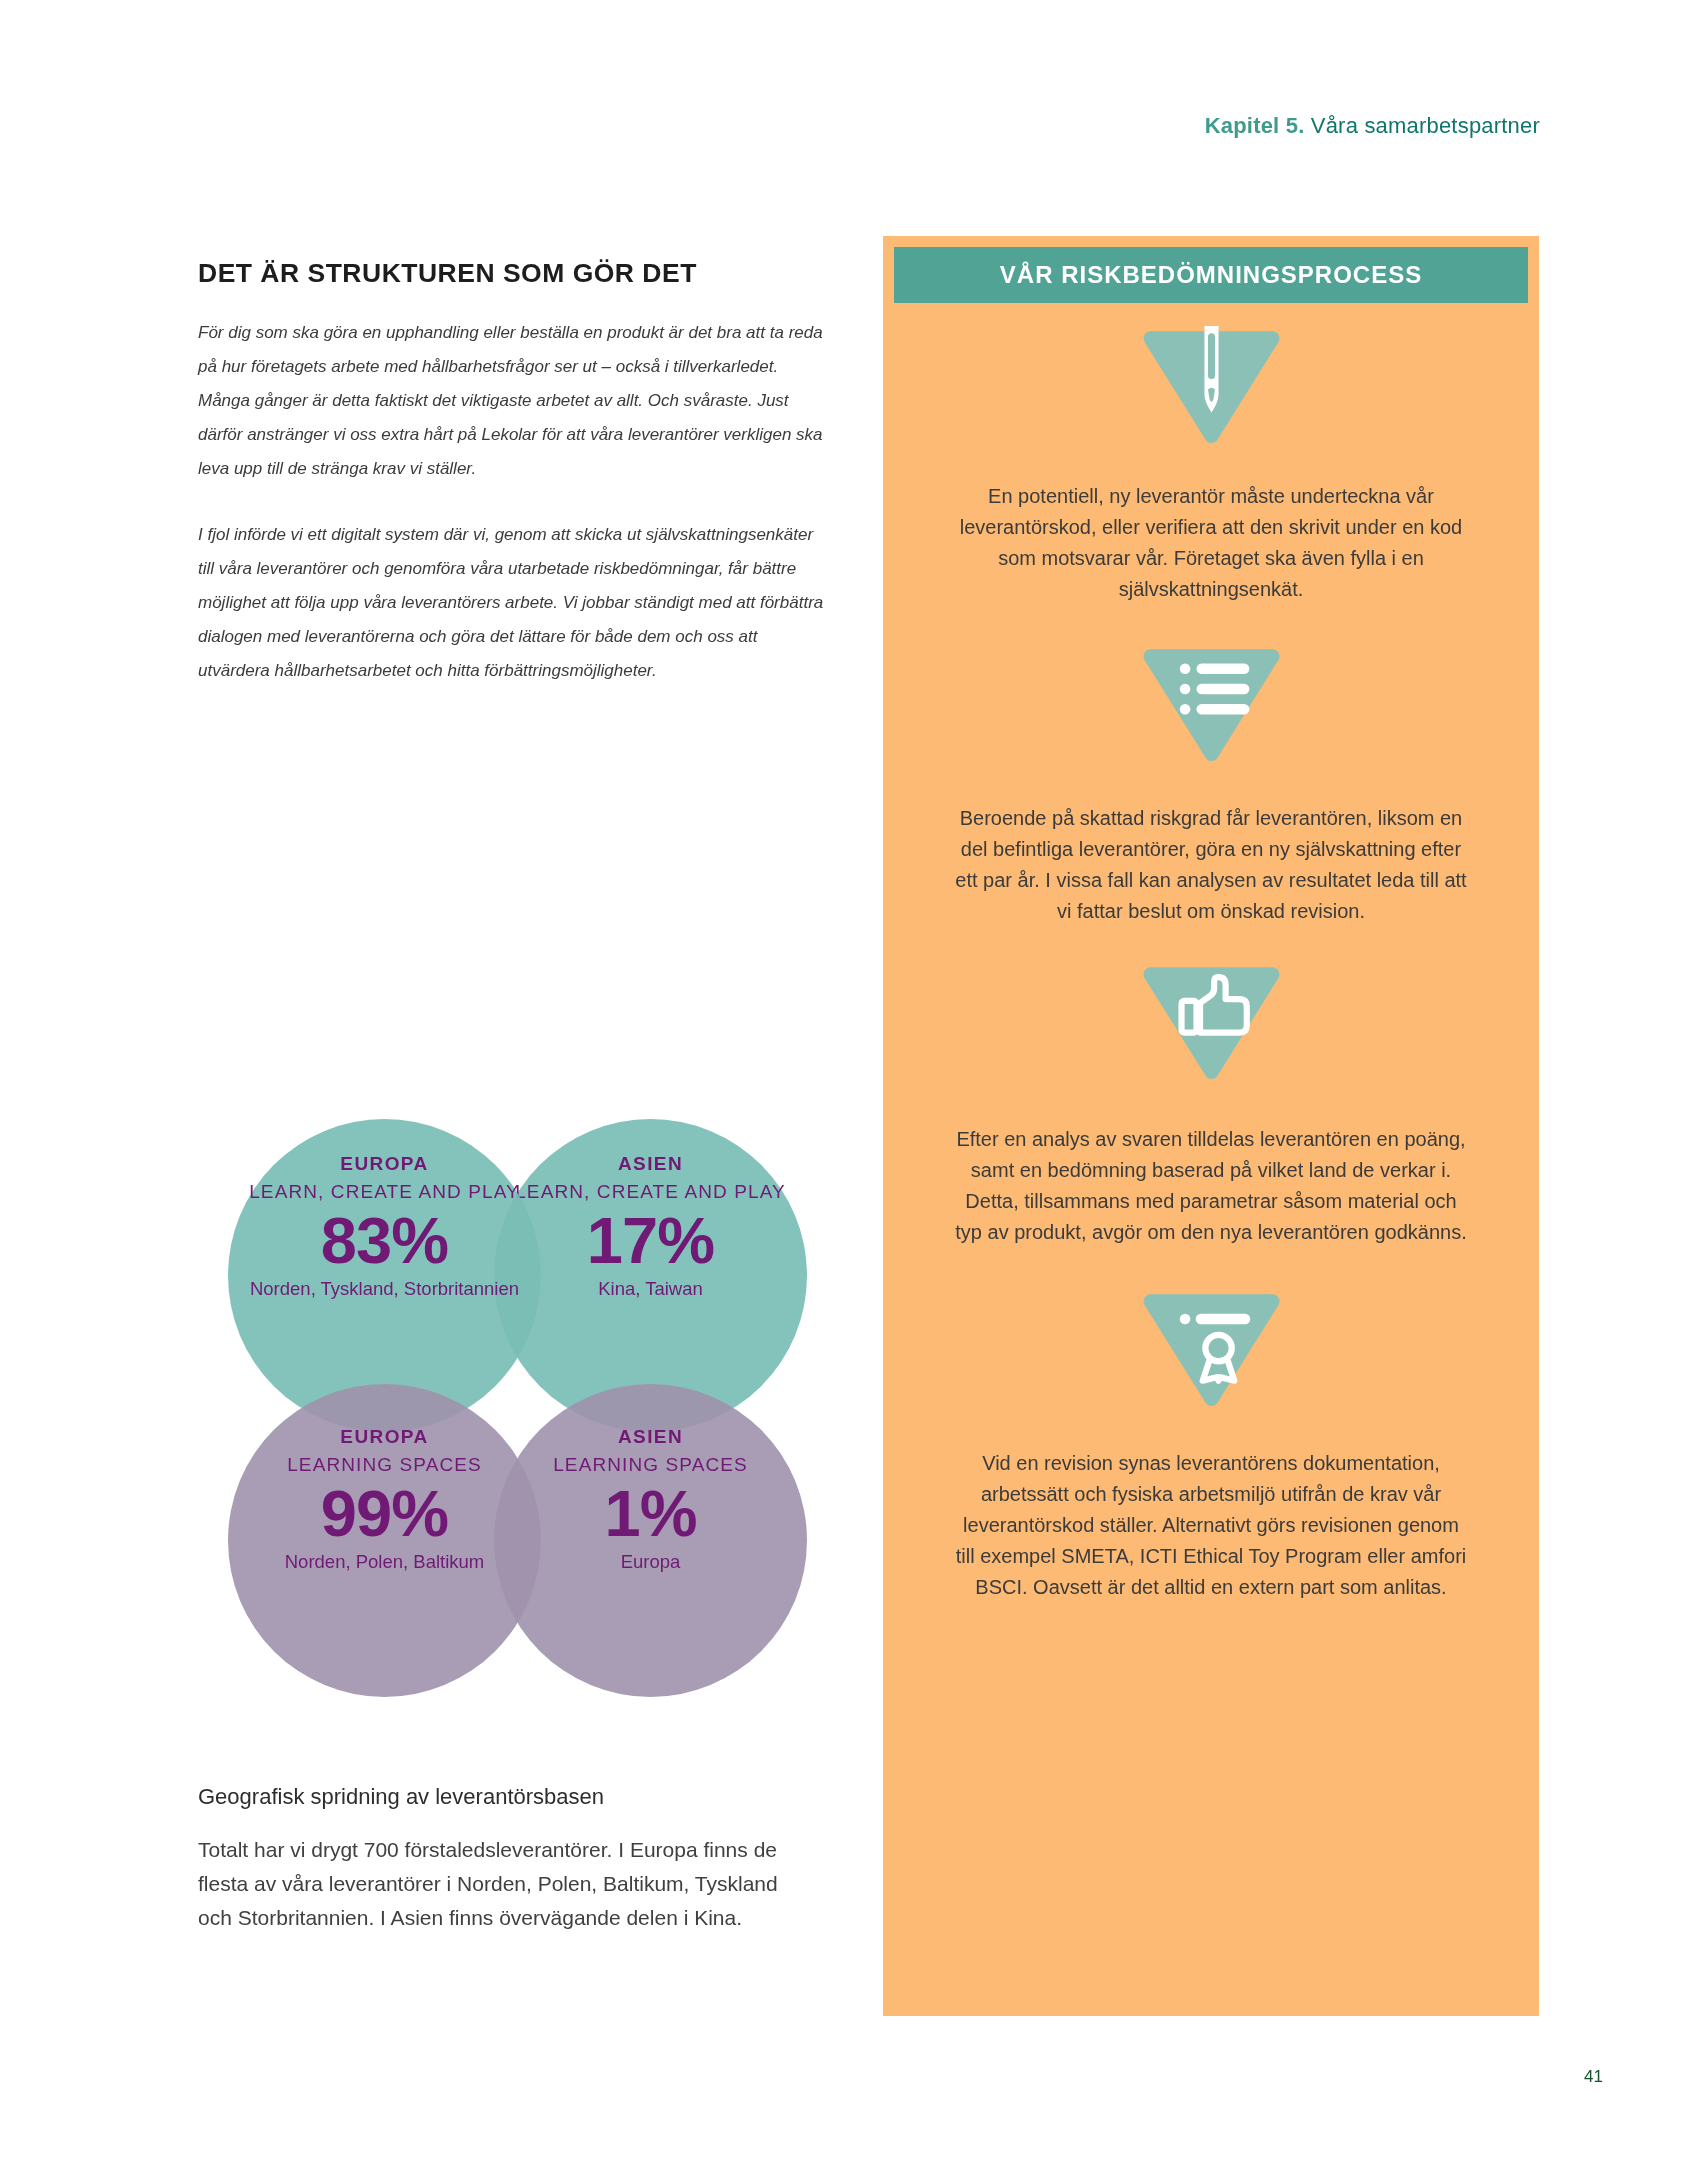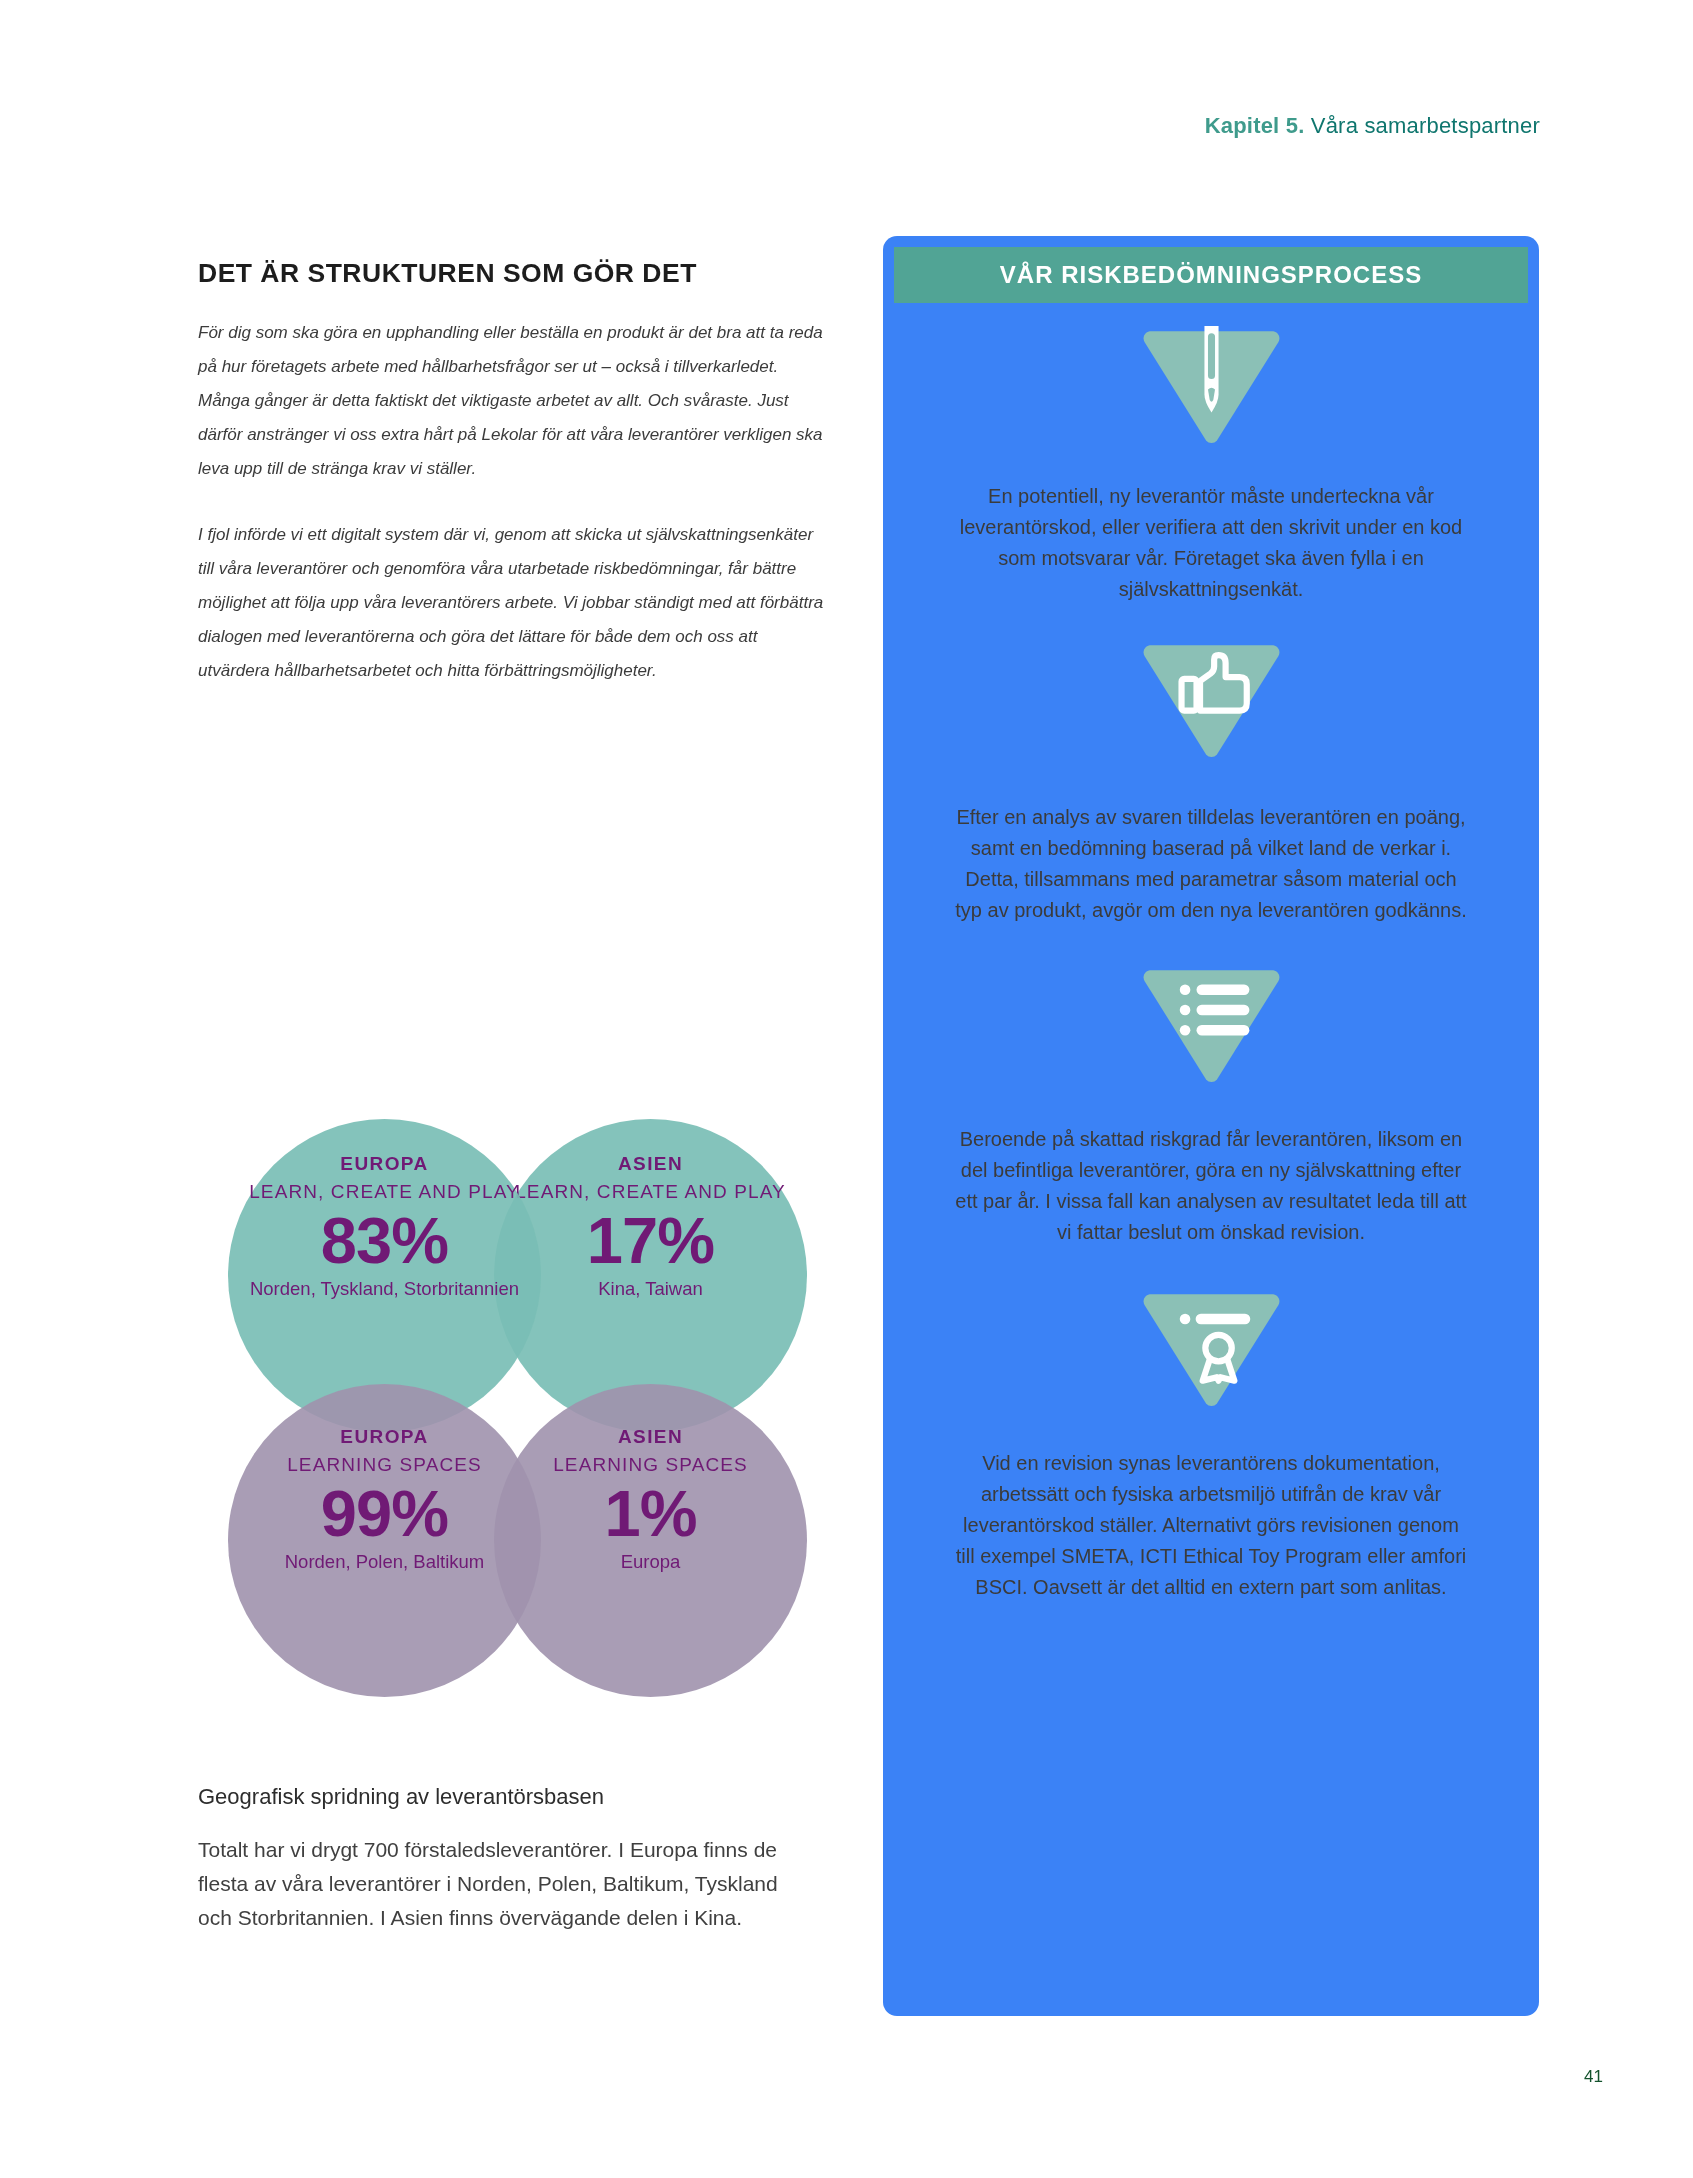--- a/index.html
+++ b/index.html
@@ -140,23 +140,22 @@
     margin: 0;
   }
 
   
   .right-panel {
     position: absolute;
     left: 883px;
     top: 236px;
     width: 656px;
     height: 1780px;
-    background: #3b82f6;
+    background: #fdba74;
     box-sizing: border-box;
-    border-radius: 14px;
   }
   .panel-header {
     margin: 10.6px 10.6px 0 10.6px;
     height: 56px;
     background: #51a495;
     display: flex;
     align-items: center;
     justify-content: center;
   }
   .panel-header-title {
@@ -277,35 +276,20 @@
             <path d="M72 0 H88 V78 Q88 86 80 98 Q72 86 72 78 Z"></path>
           </g>
           <g fill="#8bc0b6">
             <rect x="76" y="8" width="8" height="52" rx="4"></rect>
             <path d="M76 72 Q80 68 84 72 L82 84 Q80 88 78 84 Z"></path>
           </g>
         </svg>
       </div>
     </div>
     <p class="step-text">En potentiell, ny leverantör måste underteckna vår leverantörskod, eller verifiera att den skrivit under en kod som motsvarar vår. Företaget ska även fylla i en självskattningsenkät.</p>
-  </div>
-
-  <div class="process-step s2">
-    <div class="tri-wrap">
-      <div class="triangle">
-        <svg width="141" height="120" viewBox="0 0 160 136">
-          <path d="M10 6 H150 A8 8 0 0 1 156 18 L86 130 A8 8 0 0 1 74 130 L4 18 A8 8 0 0 1 10 6 Z" fill="#8bc0b6"></path>
-          <g fill="none" stroke="#ffffff" stroke-width="7" stroke-linejoin="round" stroke-linecap="round">
-            <rect x="46" y="44" width="17" height="36" rx="3"></rect>
-            <path d="M67 80 V48 Q67 46 69 45 L79 38 Q83 35 83 30 V22 Q83 17 88 17 Q96 17 96 26 V42 H112 Q120 42 120 50 V72 Q120 80 112 80 Z"></path>
-          </g>
-        </svg>
-      </div>
-    </div>
-    <p class="step-text">Efter en analys av svaren tilldelas leverantören en poäng, samt en bedömning baserad på vilket land de verkar i. Detta, tillsammans med parametrar såsom material och typ av produkt, avgör om den nya leverantören godkänns.</p>
   </div>
 
   <div class="process-step s3">
     <div class="tri-wrap">
       <div class="triangle">
         <svg width="141" height="120" viewBox="0 0 160 136">
           <path d="M10 6 H150 A8 8 0 0 1 156 18 L86 130 A8 8 0 0 1 74 130 L4 18 A8 8 0 0 1 10 6 Z" fill="#8bc0b6"></path>
           <g fill="#ffffff">
             <circle cx="50" cy="28" r="6"></circle>
             <rect x="63" y="22" width="60" height="12" rx="6"></rect>
@@ -313,20 +297,35 @@
             <rect x="63" y="45" width="60" height="12" rx="6"></rect>
             <circle cx="50" cy="74" r="6"></circle>
             <rect x="63" y="68" width="60" height="12" rx="6"></rect>
           </g>
         </svg>
       </div>
     </div>
     <p class="step-text">Beroende på skattad riskgrad får leverantören, liksom en del befintliga leverantörer, göra en ny självskattning efter ett par år. I vissa fall kan analysen av resultatet leda till att vi fattar beslut om önskad revision.</p>
   </div>
 
+  <div class="process-step s2">
+    <div class="tri-wrap">
+      <div class="triangle">
+        <svg width="141" height="120" viewBox="0 0 160 136">
+          <path d="M10 6 H150 A8 8 0 0 1 156 18 L86 130 A8 8 0 0 1 74 130 L4 18 A8 8 0 0 1 10 6 Z" fill="#8bc0b6"></path>
+          <g fill="none" stroke="#ffffff" stroke-width="7" stroke-linejoin="round" stroke-linecap="round">
+            <rect x="46" y="44" width="17" height="36" rx="3"></rect>
+            <path d="M67 80 V48 Q67 46 69 45 L79 38 Q83 35 83 30 V22 Q83 17 88 17 Q96 17 96 26 V42 H112 Q120 42 120 50 V72 Q120 80 112 80 Z"></path>
+          </g>
+        </svg>
+      </div>
+    </div>
+    <p class="step-text">Efter en analys av svaren tilldelas leverantören en poäng, samt en bedömning baserad på vilket land de verkar i. Detta, tillsammans med parametrar såsom material och typ av produkt, avgör om den nya leverantören godkänns.</p>
+  </div>
+
   <div class="process-step s4">
     <div class="tri-wrap">
       <div class="triangle">
         <svg width="141" height="120" viewBox="0 0 160 136">
           <path d="M10 6 H150 A8 8 0 0 1 156 18 L86 130 A8 8 0 0 1 74 130 L4 18 A8 8 0 0 1 10 6 Z" fill="#8bc0b6"></path>
           <g fill="#ffffff">
             <circle cx="50" cy="34" r="6"></circle>
             <rect x="62" y="28" width="62" height="12" rx="6"></rect>
           </g>
           <g fill="none" stroke="#ffffff" stroke-width="7" stroke-linejoin="round" stroke-linecap="round">

